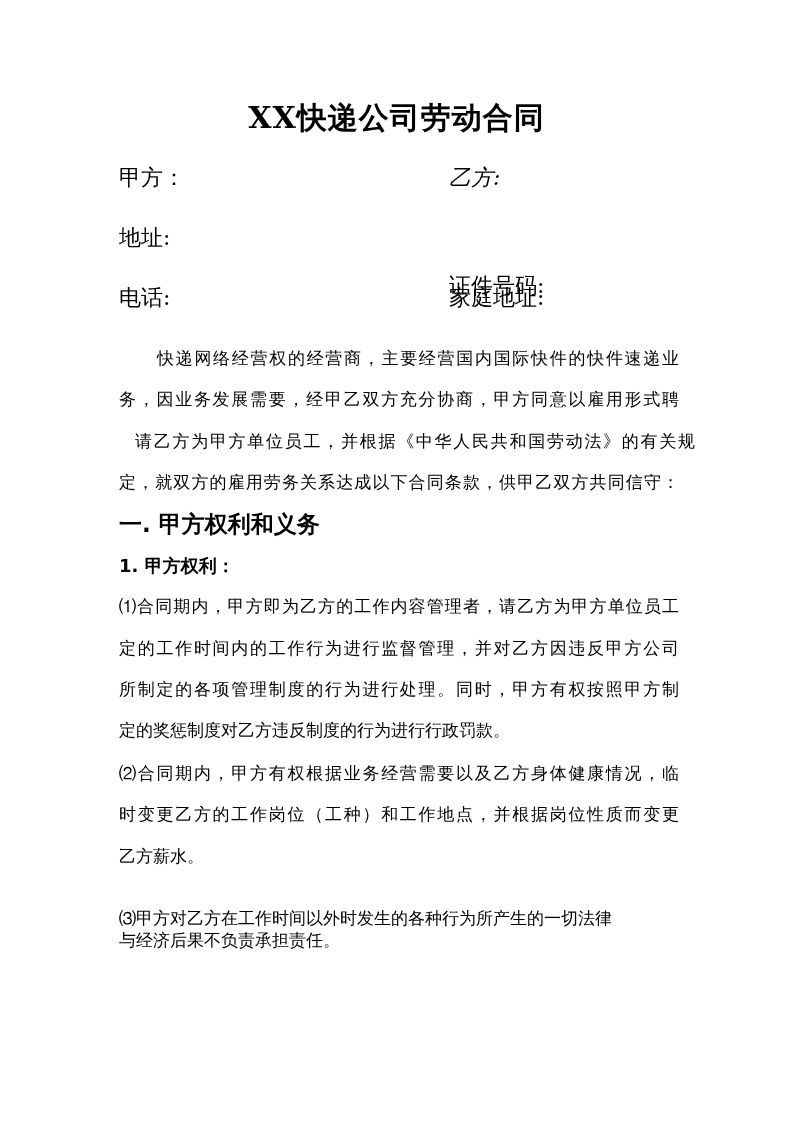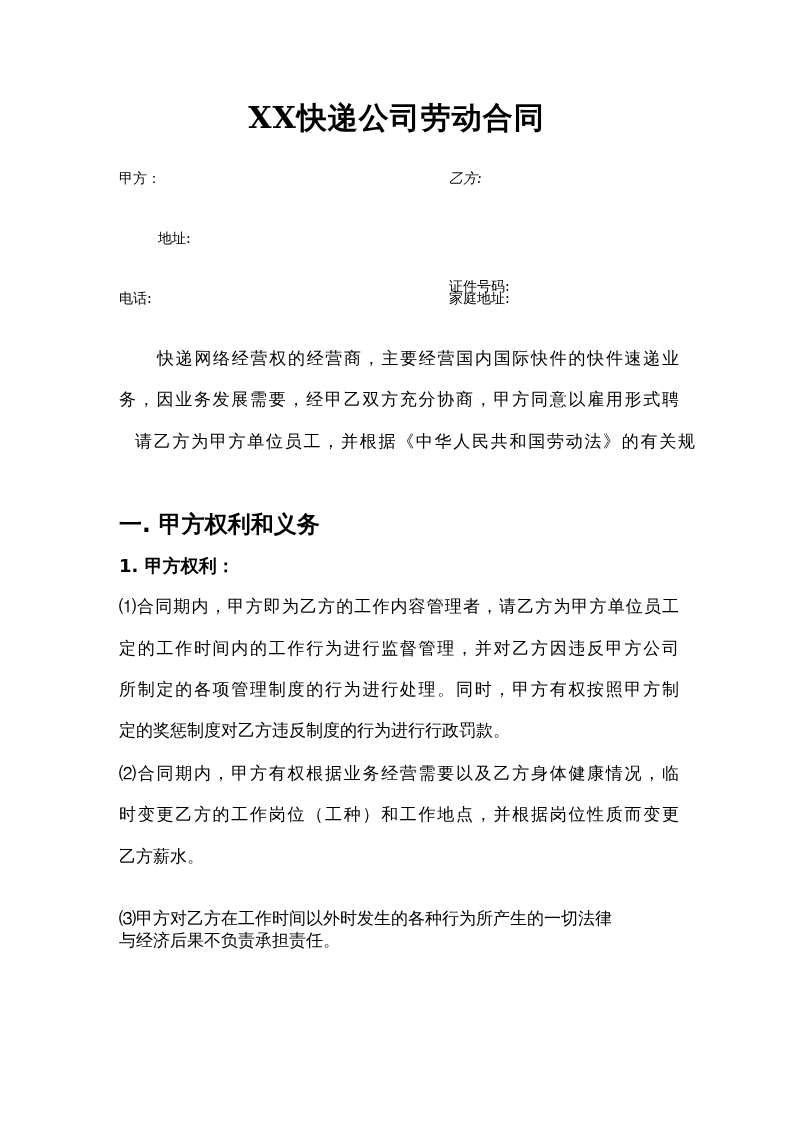--- a/index.html
+++ b/index.html
@@ -28,21 +28,21 @@
       width: 793px;
       top: 96px;
       text-align: center;
       font-size: 30px;
       font-weight: bold;
       line-height: 44px;
       letter-spacing: 1px;
     }
     .field {
       position: absolute;
-      font-size: 14px;
+      font-size: 22px;
       line-height: 24px;
       white-space: nowrap;
     }
     .col-left { left: 119px; }
     .col-right { left: 449px; }
     .line {
       position: absolute;
       left: 119px;
       width: 560px;
       font-size: 17px;
@@ -78,29 +78,30 @@
 </head>
 <body>
 
 <div class="page">
 
   <div class="title">XX快递公司劳动合同</div>
 
   <div class="field col-left" style="top:166px;">甲方：</div>
   <div class="field col-right" style="top:166px;font-style:italic;">乙方:</div>
 
-  <div class="field col-left" style="top:226px;margin-left:39px;">地址:</div>
+  <div class="field col-left" style="top:226px;">地址:</div>
   <div class="field col-right" style="top:226px;margin-top:48px;">证件号码:</div>
 
   <div class="field col-left" style="top:286px;">电话:</div>
   <div class="field col-right" style="top:286px;">家庭地址:</div>
 
   <div class="line indent" style="top:346px;">快递网络经营权的经营商，主要经营国内国际快件的快件速递业</div>
   <div class="line" style="top:387px;">务，因业务发展需要，经甲乙双方充分协商，甲方同意以雇用形式聘</div>
   <div class="line" style="top:429px;margin-left:16px;">请乙方为甲方单位员工，并根据《中华人民共和国劳动法》的有关规</div>
+  <div class="line" style="top:470px;">定，就双方的雇用劳务关系达成以下合同条款，供甲乙双方共同信守：</div>
 
   <div class="h1" style="top:508px;">一. 甲方权利和义务</div>
 
   <div class="h2" style="top:553px;">1. 甲方权利：</div>
 
   <div class="line" style="top:594px;">⑴合同期内，甲方即为乙方的工作内容管理者，请乙方为甲方单位员工</div>
   <div class="line" style="top:636px;">定的工作时间内的工作行为进行监督管理，并对乙方因违反甲方公司</div>
   <div class="line" style="top:677px;">所制定的各项管理制度的行为进行处理。同时，甲方有权按照甲方制</div>
   <div class="line last" style="top:718px;">定的奖惩制度对乙方违反制度的行为进行行政罚款。</div>
 

